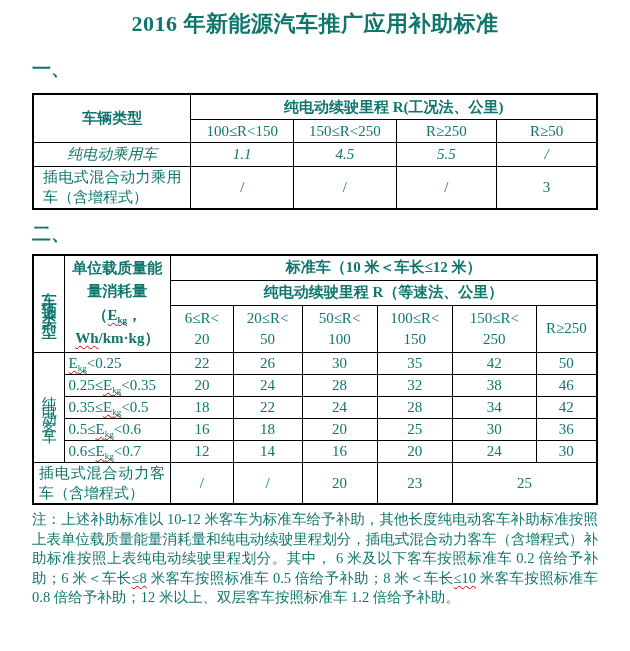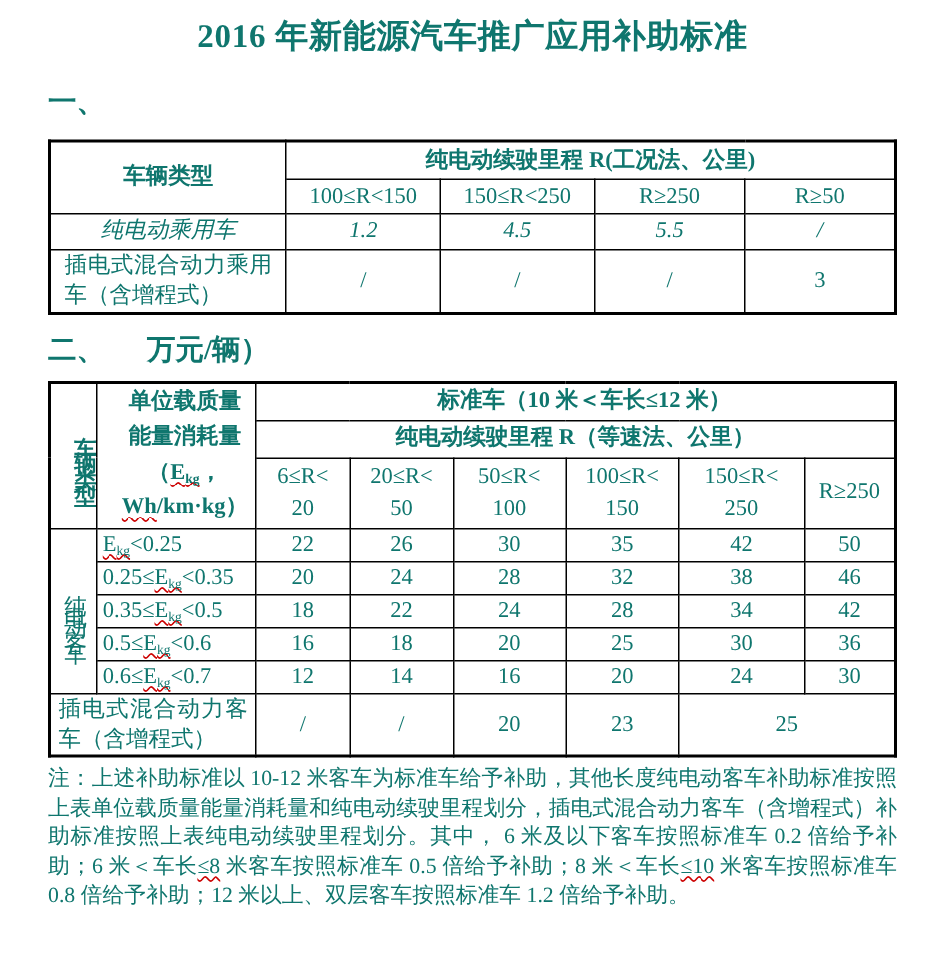--- a/index.html
+++ b/index.html
@@ -49,21 +49,21 @@
     line-height: 1.35;
     overflow: hidden;
   }
   td.bold { font-weight: bold; }
   .t1 tr.hr1 td { height: 24px; }
   .t1 tr.hr2 td { height: 22px; }
   .t1 tr.dr1 td { height: 23px; font-style: italic; }
   .t1 tr.dr2 td { height: 40px; }
   .t1 td.wraplbl { text-align: justify; text-align-last: left; padding: 0 9px; }
 
-  .t2 tr.hr1 td { height: 24px; padding-left: 14px; }
+  .t2 tr.hr1 td { height: 24px; }
   .t2 tr.hr2 td { height: 24px; }
   .t2 tr.hr3 td { height: 46px; }
   .t2 tr.dr  td { height: 21px; margin-top: 20px; }
   .t2 tr.pr  td { height: 38px; }
   .t2 td.el { text-align: left; padding-left: 4px; }
   .t2 td.wraplbl { text-align: justify; text-align-last: left; padding: 0 5px; }
 
   .vtext {
     display: inline-block;
     writing-mode: vertical-lr;
@@ -121,39 +121,38 @@
       <td class="bold" colspan="4">纯电动续驶里程 R(工况法、公里)</td>
     </tr>
     <tr class="hr2">
       <td>100≤R&lt;150</td>
       <td>150≤R&lt;250</td>
       <td>R≥250</td>
       <td>R≥50</td>
     </tr>
     <tr class="dr1">
       <td>纯电动乘用车</td>
-      <td>1.2</td>
+      <td>1.1</td>
       <td>4.5</td>
       <td>5.5</td>
       <td>/</td>
     </tr>
     <tr class="dr2">
       <td class="wraplbl">插电式混合动力乘用车（含增程式）</td>
       <td>/</td>
       <td>/</td>
       <td>/</td>
       <td>3</td>
     </tr>
   </tbody>
     </table>
 
   <div class="sec s2">
     <div class="sec-num">二、</div>
     <div class="sec-body">
-      <div>万元/辆）</div>
     </div>
   </div>
 
   <table class="t2">
     <colgroup>
       <col style="width:5.5%">
         <col style="width:18.9%">
         <col style="width:11.1%">
         <col style="width:12.2%">
         <col style="width:13.3%">

